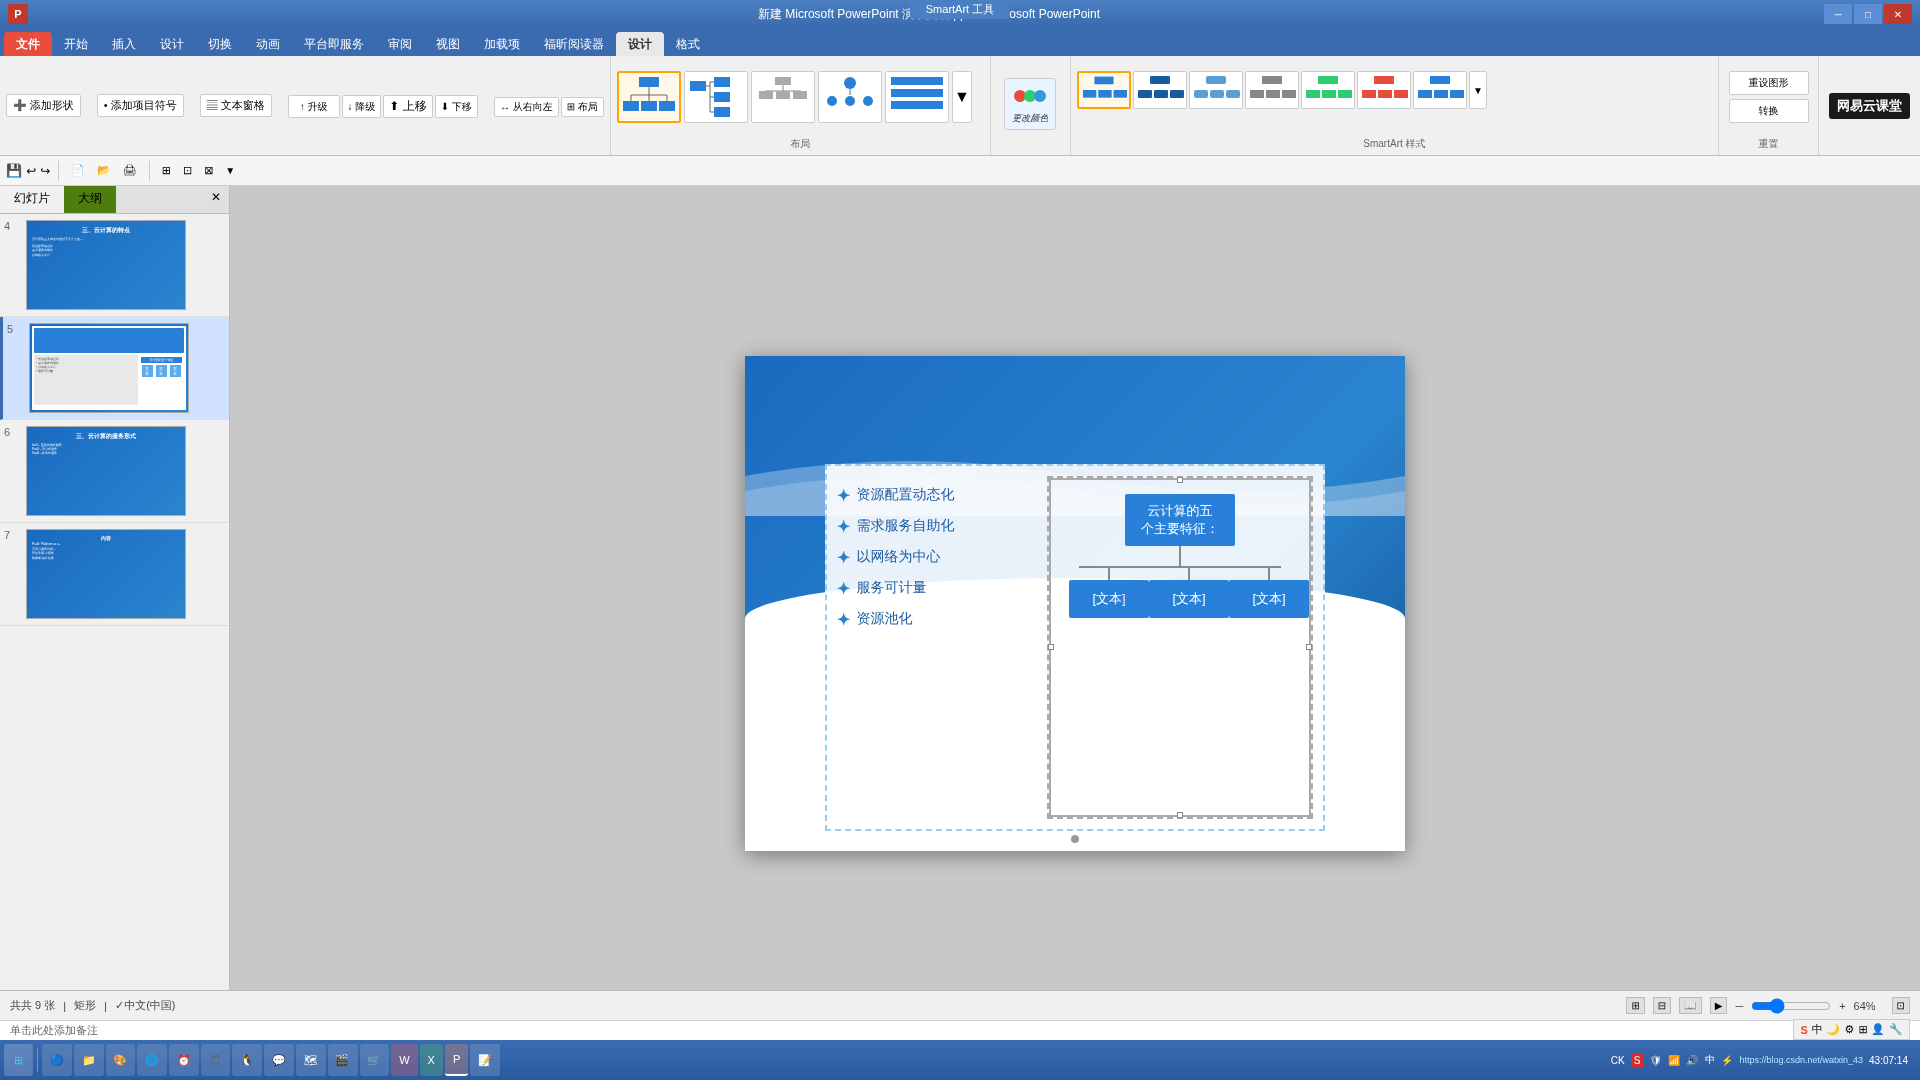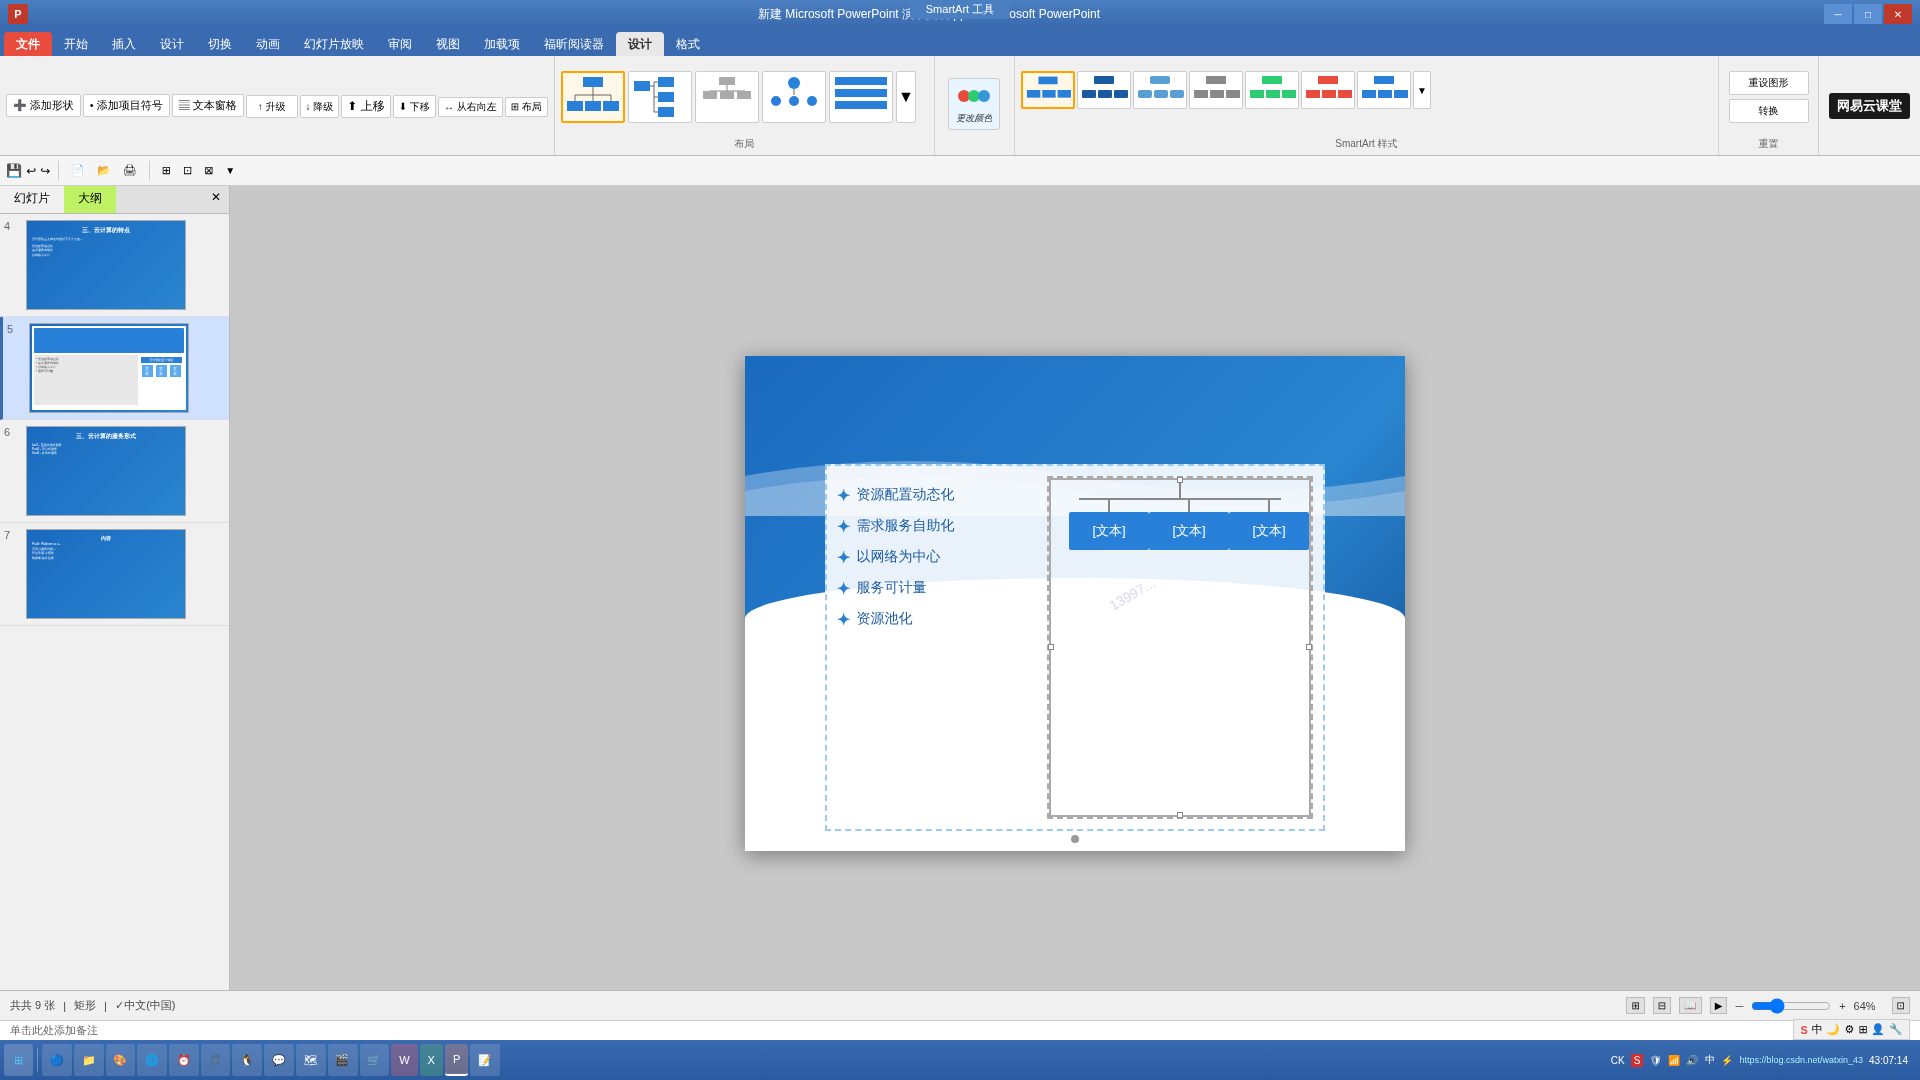--- a/index.html
+++ b/index.html
@@ -48,21 +48,21 @@
 
     
     #left-panel {
       position: absolute; top: 186px; left: 0; width: 230px; bottom: 60px;
       background: #f0f0f0; border-right: 1px solid #bbb;
     }
     #panel-tabs {
       display: flex; background: #e0e0e0; border-bottom: 1px solid #bbb;
     }
     .panel-tab {
-      padding: 4px 14px; font-size: 12px; cursor: pointer; background: #bef264;
+      padding: 4px 14px; font-size: 12px; cursor: pointer; background: #4d7c0f;
     }
     .panel-tab.active { background: #f0f0f0; border-bottom: 2px solid #f0f0f0; }
     .panel-close { margin-left: auto; padding: 4px 8px; cursor: pointer; font-size: 12px; }
     #slide-list {
       overflow-y: auto; height: calc(100% - 28px);
     }
     .slide-item {
       display: flex; align-items: flex-start; padding: 6px 4px; cursor: pointer;
       border-bottom: 1px solid #ddd; gap: 6px;
     }
@@ -164,33 +164,33 @@
   <span>SmartArt 工具</span>
 </div>
 
 <div id="ribbon-tabs">
   <div class="ribbon-tab" style="background:#e74c3c;color:white;font-weight:bold;">文件</div>
   <div class="ribbon-tab">开始</div>
   <div class="ribbon-tab">插入</div>
   <div class="ribbon-tab">设计</div>
   <div class="ribbon-tab">切换</div>
   <div class="ribbon-tab">动画</div>
-  <div class="ribbon-tab">幻灯片放映</div>
+  <div class="ribbon-tab">平台即服务</div>
   <div class="ribbon-tab">审阅</div>
   <div class="ribbon-tab">视图</div>
   <div class="ribbon-tab">加载项</div>
   <div class="ribbon-tab">福昕阅读器</div>
   <div class="ribbon-tab active">设计</div>
   <div class="ribbon-tab">格式</div>
 </div>
 
 <div id="ribbon">
 
   <div class="rbn-group" style="min-width:140px;">
-    <div class="rbn-items" style="flex-wrap:wrap;gap:2px;">
+    <div class="rbn-items" style="flex-wrap:wrap;gap:16px;">
       <button class="rbn-btn" style="font-size:11px;padding:3px 6px;">➕ 添加形状</button>
       <button class="rbn-btn" style="font-size:11px;padding:3px 6px;">• 添加项目符号</button>
       <button class="rbn-btn" style="font-size:11px;padding:3px 6px;">▤ 文本窗格</button>
       <div style="display:flex;gap:2px;margin-top:2px;">
         <button class="rbn-btn" style="font-size:10px;padding:2px 11px;">↑ 升级</button>
         <button class="rbn-btn" style="font-size:10px;padding:2px 5px;">↓ 降级</button>
         <button class="rbn-btn" style="font-size:12px;padding:2px 5px;">⬆ 上移</button>
         <button class="rbn-btn" style="font-size:10px;padding:2px 5px;">⬇ 下移</button>
       </div>
       <div style="display:flex;gap:2px;margin-top:2px;">
@@ -483,20 +483,25 @@
             <span style="color:#1a5a9f;font-size:14px;">服务可计量</span>
           </div>
           <div style="display:flex;align-items:flex-start;gap:6px;">
             <span style="color:#2a7fcf;font-size:16px;font-weight:bold;">✦</span>
             <span style="color:#1a5a9f;font-size:14px;">资源池化</span>
           </div>
         </div>
 
         <div style="position:absolute;left:220px;top:10px;right:10px;bottom:10px;border:2px dashed #aaa;">
 
+          <div style="display:flex;justify-content:center;margin-top:16px;">
+            <div style="background:#2980d9;color:white;padding:8px 16px;font-size:13px;text-align:center;min-width:110px;border-radius:2px;">
+              <span>云计算的五<br>个主要特征：</span>
+            </div>
+          </div>
 
           <div style="display:flex;justify-content:center;">
             <div style="width:2px;height:20px;background:#888;"></div>
           </div>
 
           <div style="margin:0 30px;height:2px;background:#888;"></div>
 
           <div style="display:flex;justify-content:space-around;margin-top:0;padding:0 20px;">
             <div style="display:flex;flex-direction:column;align-items:center;">
               <div style="width:2px;height:12px;background:#888;"></div>

